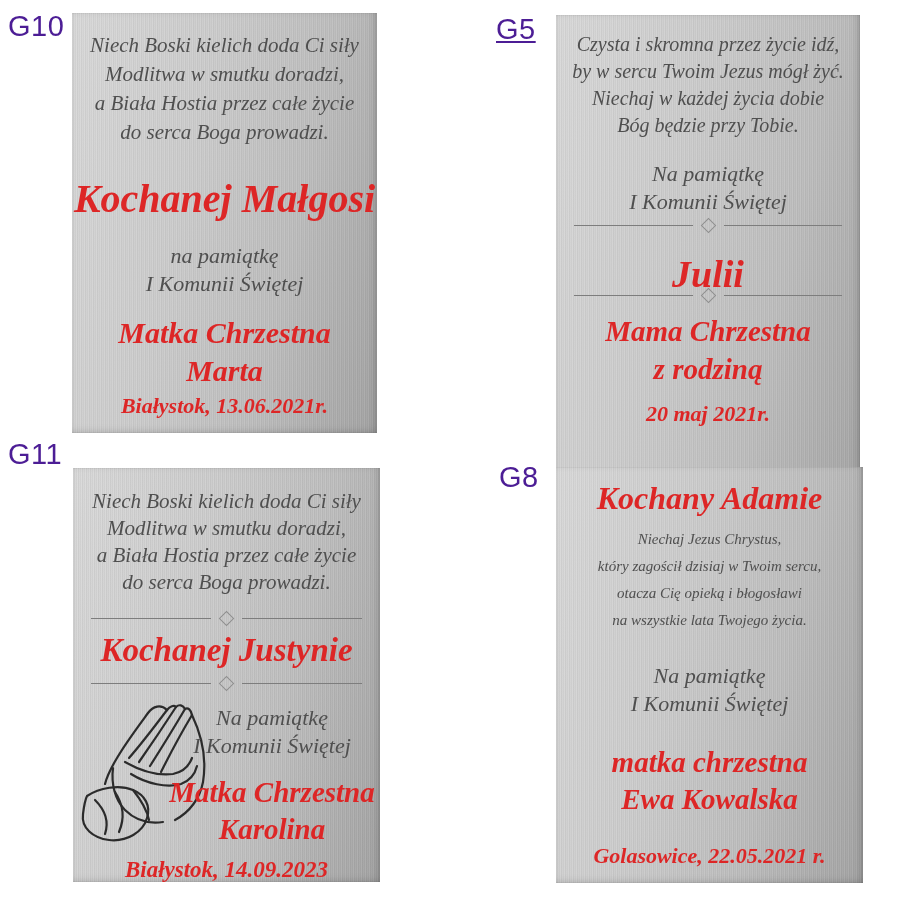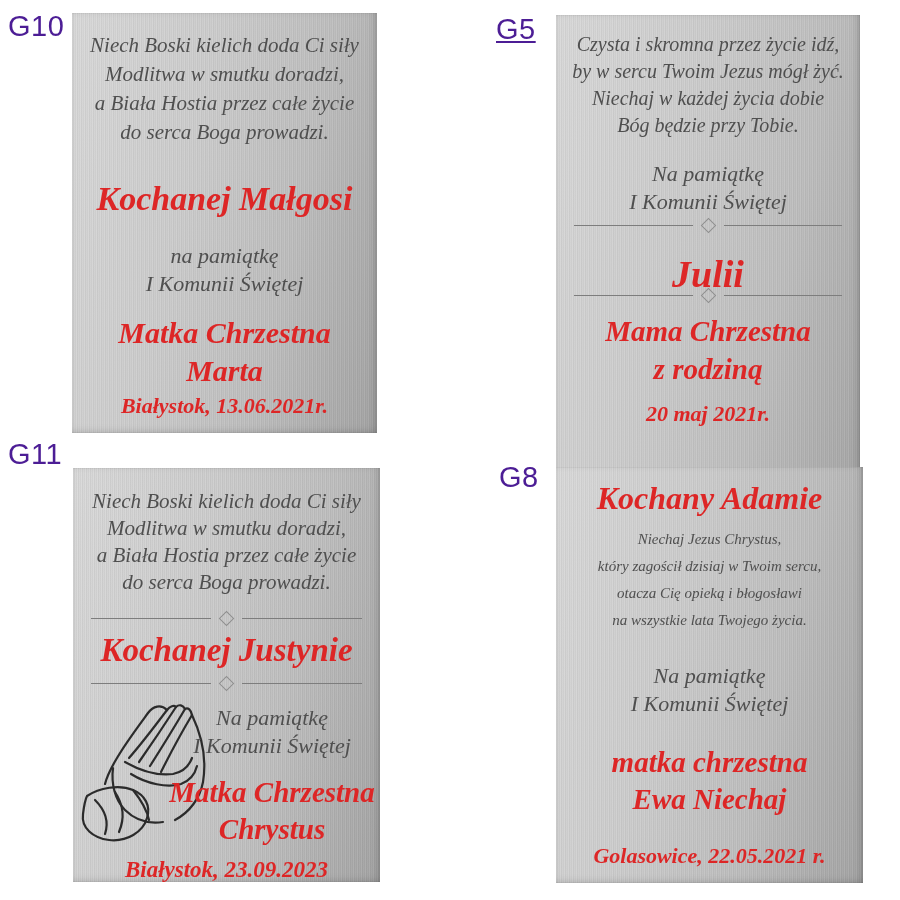--- a/index.html
+++ b/index.html
@@ -34,21 +34,21 @@
   #plate-g11 { left:73px;  top:468px; width:307px; height:414px; }
   #plate-g8  { left:556px; top:467px; width:307px; height:416px; }
 
   .plate > div { position:absolute; left:0; right:0; text-align:center; }
 
   .gray { font-style:italic; color:#4f4f4f; }
   .red  { font-style:italic; font-weight:bold; color:#dd2626; }
 
   
   .g10-verse { top:18px;  font-size:21px; line-height:29px; }
-  .g10-ded   { top:166px; font-size:34px; line-height:40px; }
+  .g10-ded   { top:166px; font-size:40px; line-height:40px; }
   .g10-mem   { top:229px; font-size:22px; line-height:28px; }
   .g10-sig   { top:301px; font-size:30px; line-height:38px; }
   .g10-date  { top:380px; font-size:22px; line-height:25px; }
 
   
   .g5-verse { top:16px;  font-size:20px; line-height:27px; }
   .g5-mem   { top:145px; font-size:22px; line-height:28px; }
   .g5-div1  { top:204px; }
   .g5-ded   { top:226px; font-size:38px; line-height:42px;margin-top:12px; }
   .g5-div2  { top:274px; }
@@ -166,35 +166,35 @@
     <path d="M20,100 C30,110 34,122 30,134"></path>
     <path d="M40,92 C48,104 50,118 44,132"></path>
     <path d="M58,90 C66,100 72,110 74,120"></path>
   </svg>
   <div class="gray g11-mem">
     <div>Na pamiątkę</div>
     <div>I Komunii Świętej</div>
   </div>
   <div class="red g11-sig">
     <div>Matka Chrzestna</div>
-    <div>Chrystus</div>
-  </div>
-  <div class="red g11-date">Białystok, 23.09.2023</div>
+    <div>Karolina</div>
+  </div>
+  <div class="red g11-date">Białystok, 14.09.2023</div>
 </div>
 
 <div id="plate-g8" class="plate">
   <div class="red g8-ded">Kochany Adamie</div>
   <div class="gray g8-verse">
     <div>Niechaj Jezus Chrystus,</div>
     <div>który zagościł dzisiaj w Twoim sercu,</div>
     <div>otacza Cię opieką i błogosławi</div>
     <div>na wszystkie lata Twojego życia.</div>
   </div>
   <div class="gray g8-mem">
     <div>Na pamiątkę</div>
     <div>I Komunii Świętej</div>
   </div>
   <div class="red g8-sig">
     <div>matka chrzestna</div>
-    <div>Ewa Niechaj</div>
+    <div>Ewa Kowalska</div>
   </div>
   <div class="red g8-date">Golasowice, 22.05.2021 r.</div>
 </div>
 
 </body></html>

